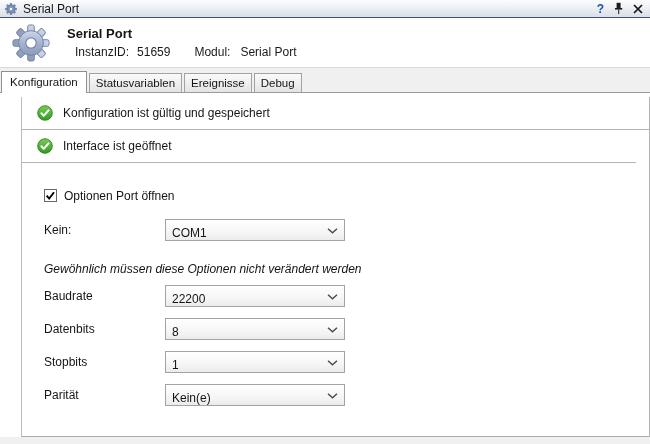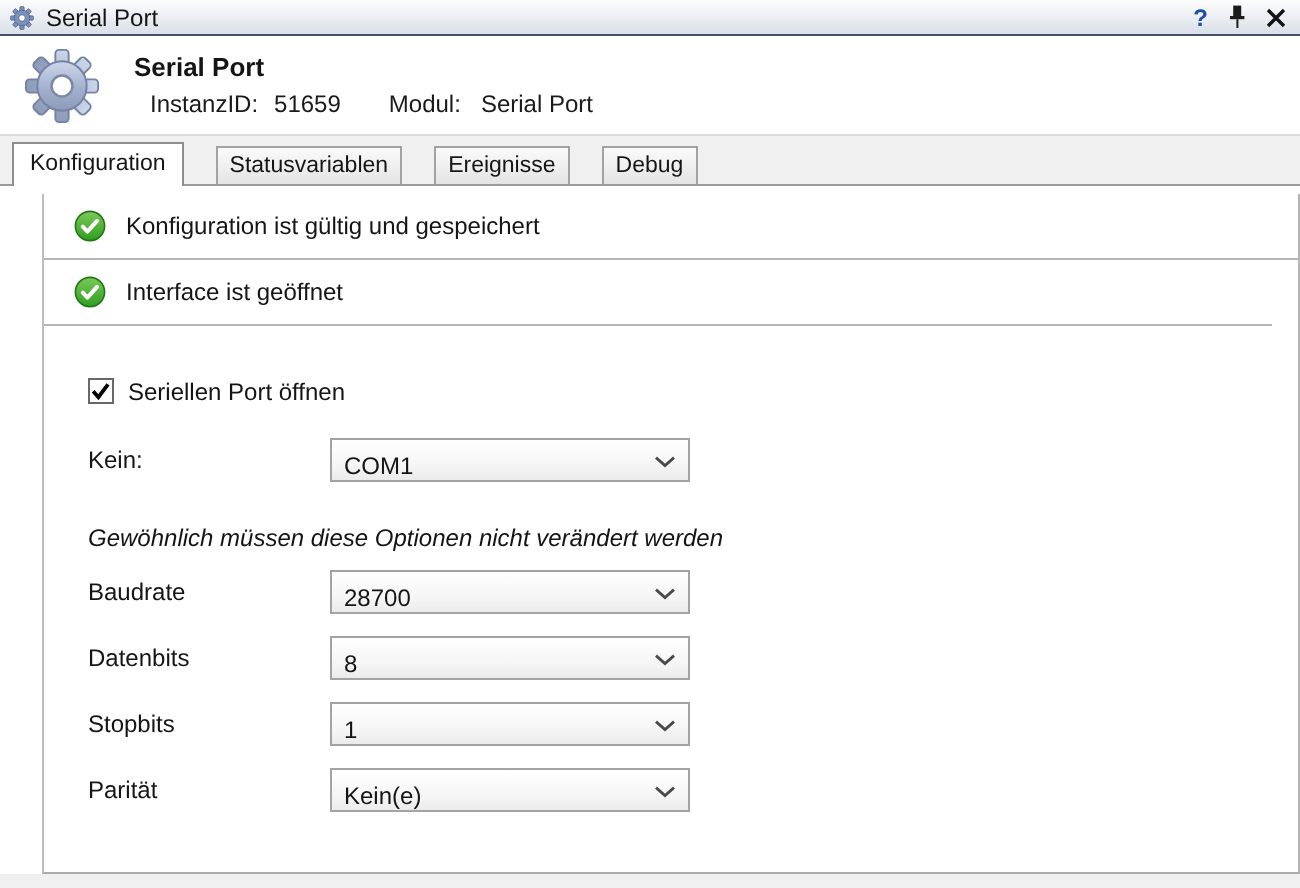--- a/index.html
+++ b/index.html
@@ -37,22 +37,21 @@
   .h-meta { margin: 4px 0 0 8px; color: #1a1a1a; }
   .h-meta .v1 { margin-left: 8px; }
   .h-meta .l2 { margin-left: 24px; }
   .h-meta .v2 { margin-left: 10px; }
 
   
   .tabstrip {
     height: 25px; background: #f0f0f0;
     border-bottom: 1px solid #9b9b9b;
     display: flex; align-items: flex-end;
-    padding-left: 6px;
-    gap: 14px;
+    padding-left: 1px;
   }
   .tab {
     border: 1px solid #a2a2a2; border-bottom: none;
     height: 19px; line-height: 18px;
     padding: 0 6px; margin-right: 2px;
     background: linear-gradient(#fafafa, #e4e4e4);
     font-size: 11.5px; white-space: nowrap; cursor: default;
   }
   .tab.active {
     height: 22px; line-height: 21px;
@@ -202,39 +201,39 @@
       </svg>
       <span>Interface ist geöffnet</span>
     </div>
 
     <div class="checkbox-row">
       <span class="checkbox checked" id="open-cb">
         <svg width="11" height="11" viewBox="0 0 11 11">
           <path d="M1.6 5.6 l2.6 3 l4.8 -6.4" fill="none" stroke="#000" stroke-width="1.9"></path>
         </svg>
       </span>
-      <span>Seriellen Port öffnen</span>
+      <span>Optionen Port öffnen</span>
     </div>
 
     <div class="field-row first">
       <span class="field-label">Kein:</span>
       <span class="combo">
         <span>COM1</span>
         <svg class="chev" width="11" height="6" viewBox="0 0 11 6">
           <path d="M1 0.8 L5.5 4.8 L10 0.8" fill="none" stroke="#4a4a4a" stroke-width="1.4"></path>
         </svg>
       </span>
     </div>
 
     <div class="note">Gewöhnlich müssen diese Optionen nicht verändert werden</div>
 
     <div class="field-row" style="margin-top:9px">
       <span class="field-label">Baudrate</span>
       <span class="combo">
-        <span>28700</span>
+        <span>22200</span>
         <svg class="chev" width="11" height="6" viewBox="0 0 11 6">
           <path d="M1 0.8 L5.5 4.8 L10 0.8" fill="none" stroke="#4a4a4a" stroke-width="1.4"></path>
         </svg>
       </span>
     </div>
 
     <div class="field-row">
       <span class="field-label">Datenbits</span>
       <span class="combo">
         <span>8</span>

